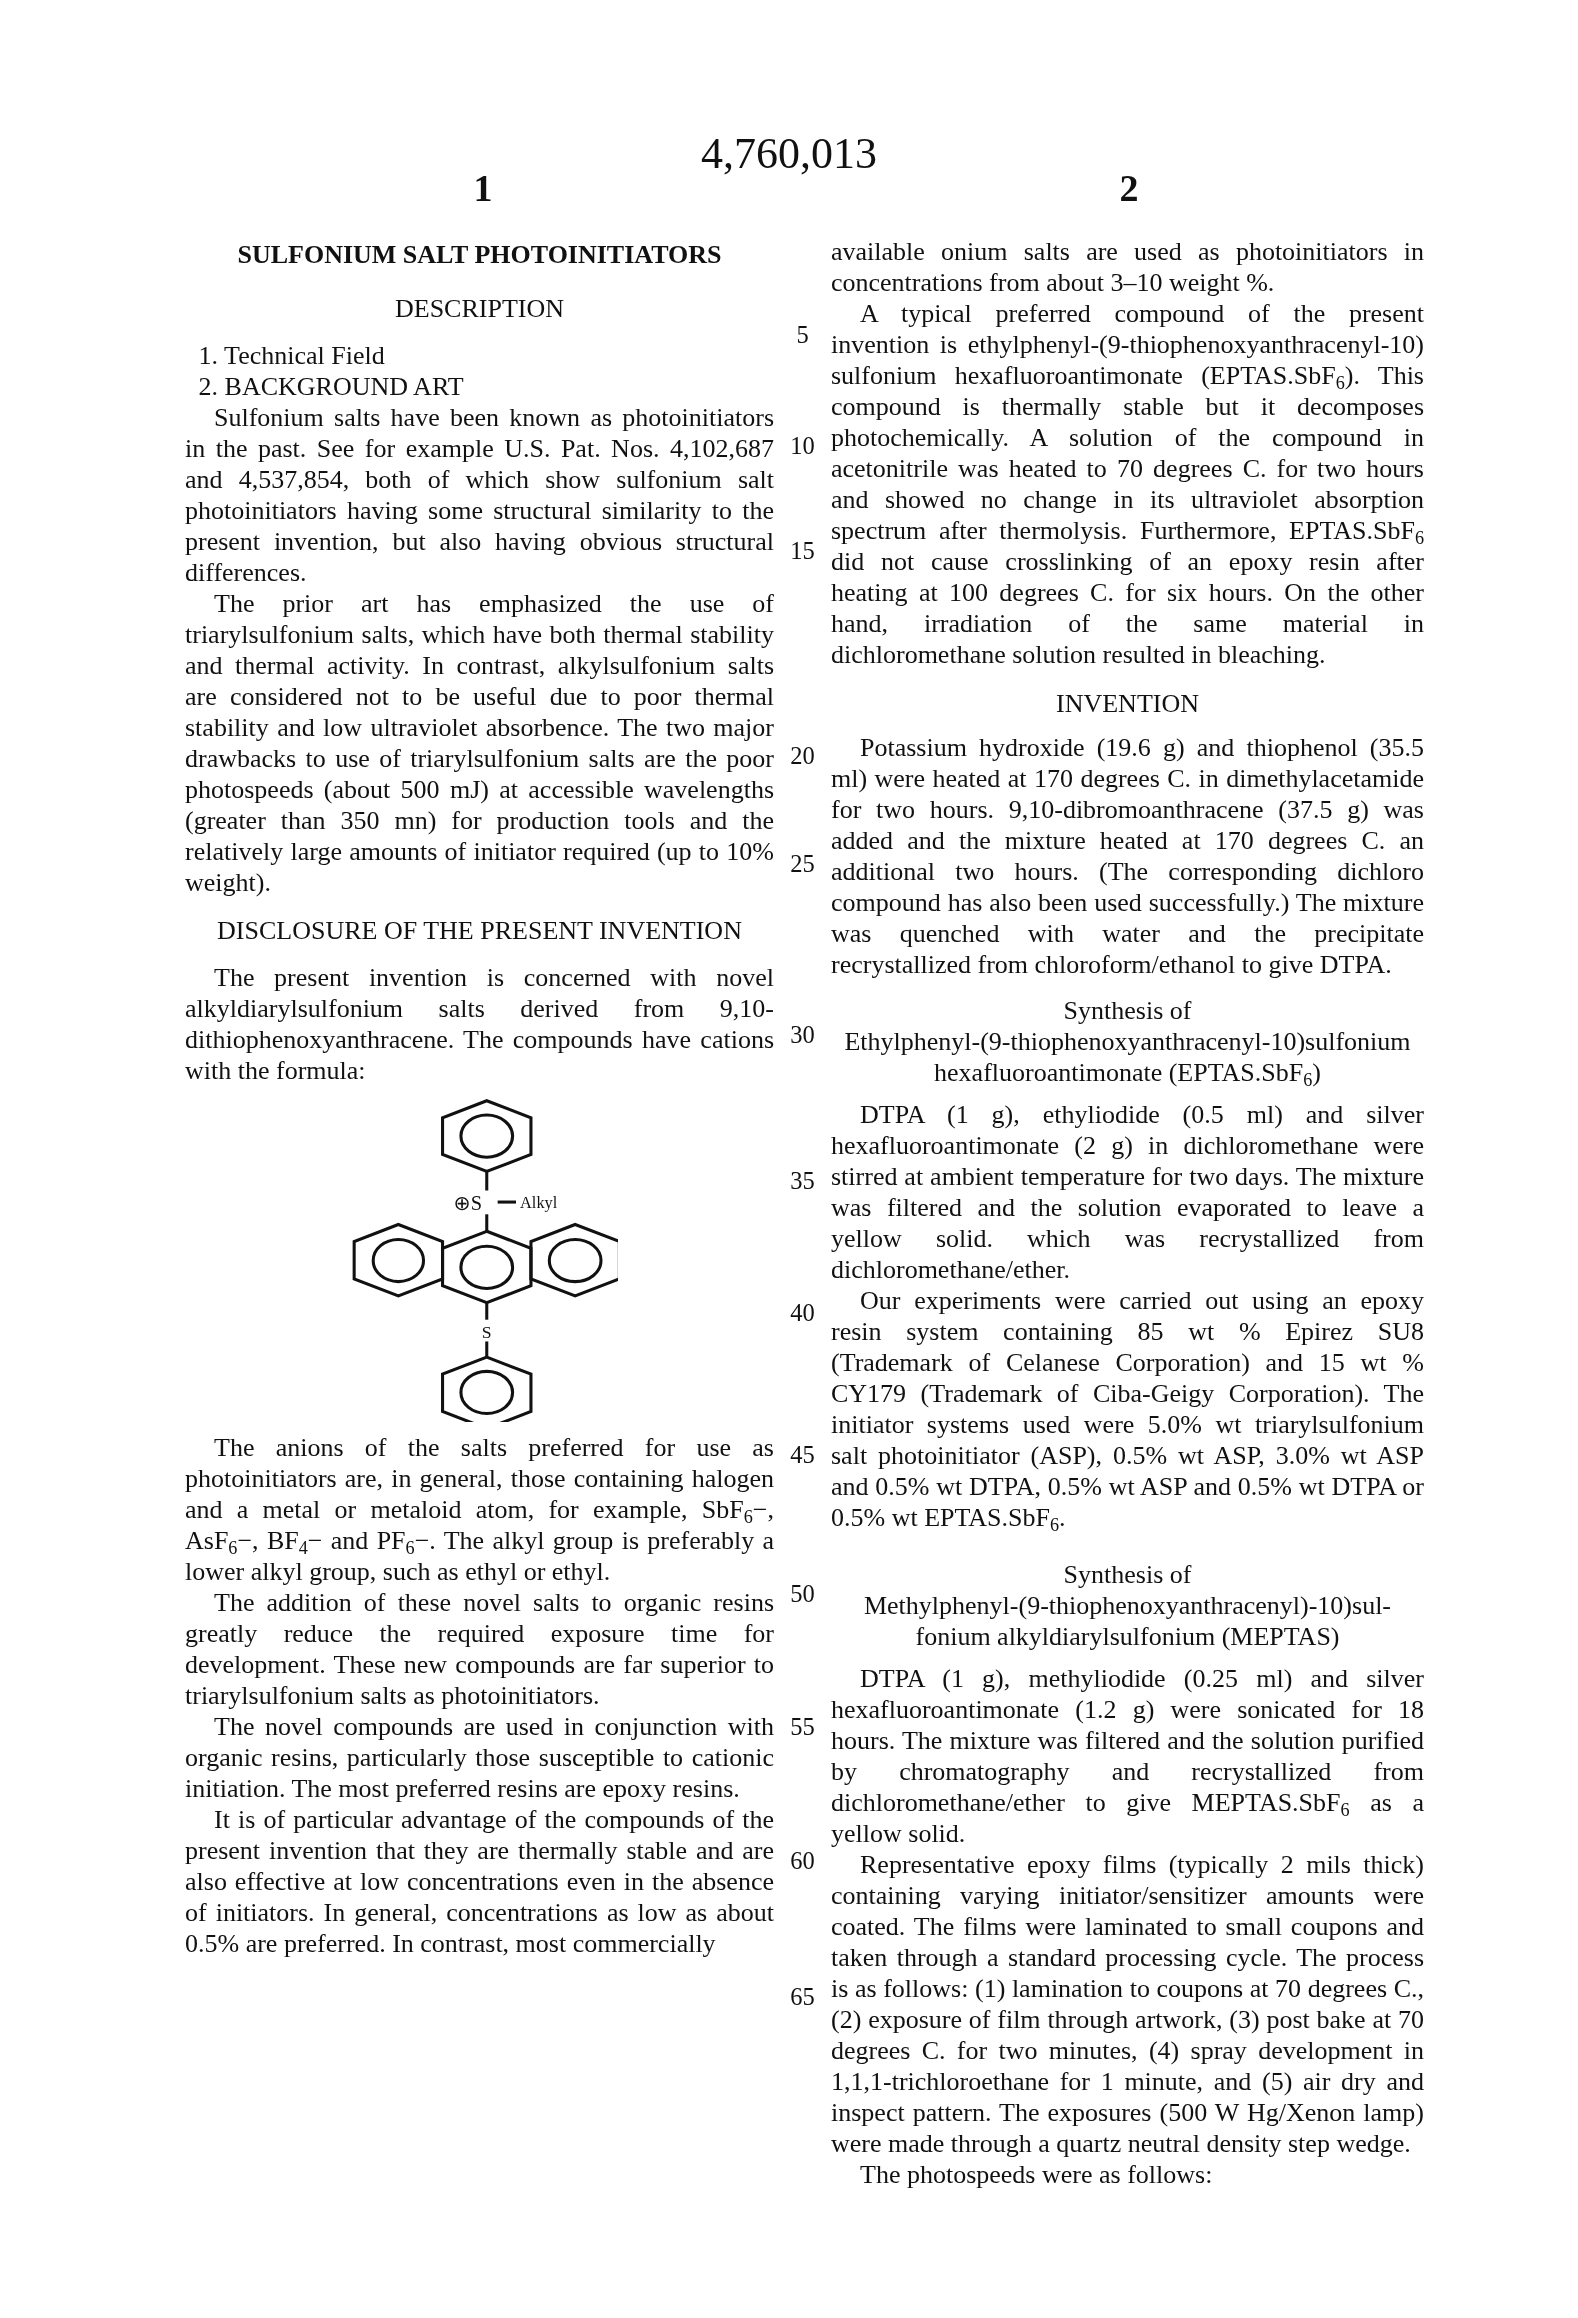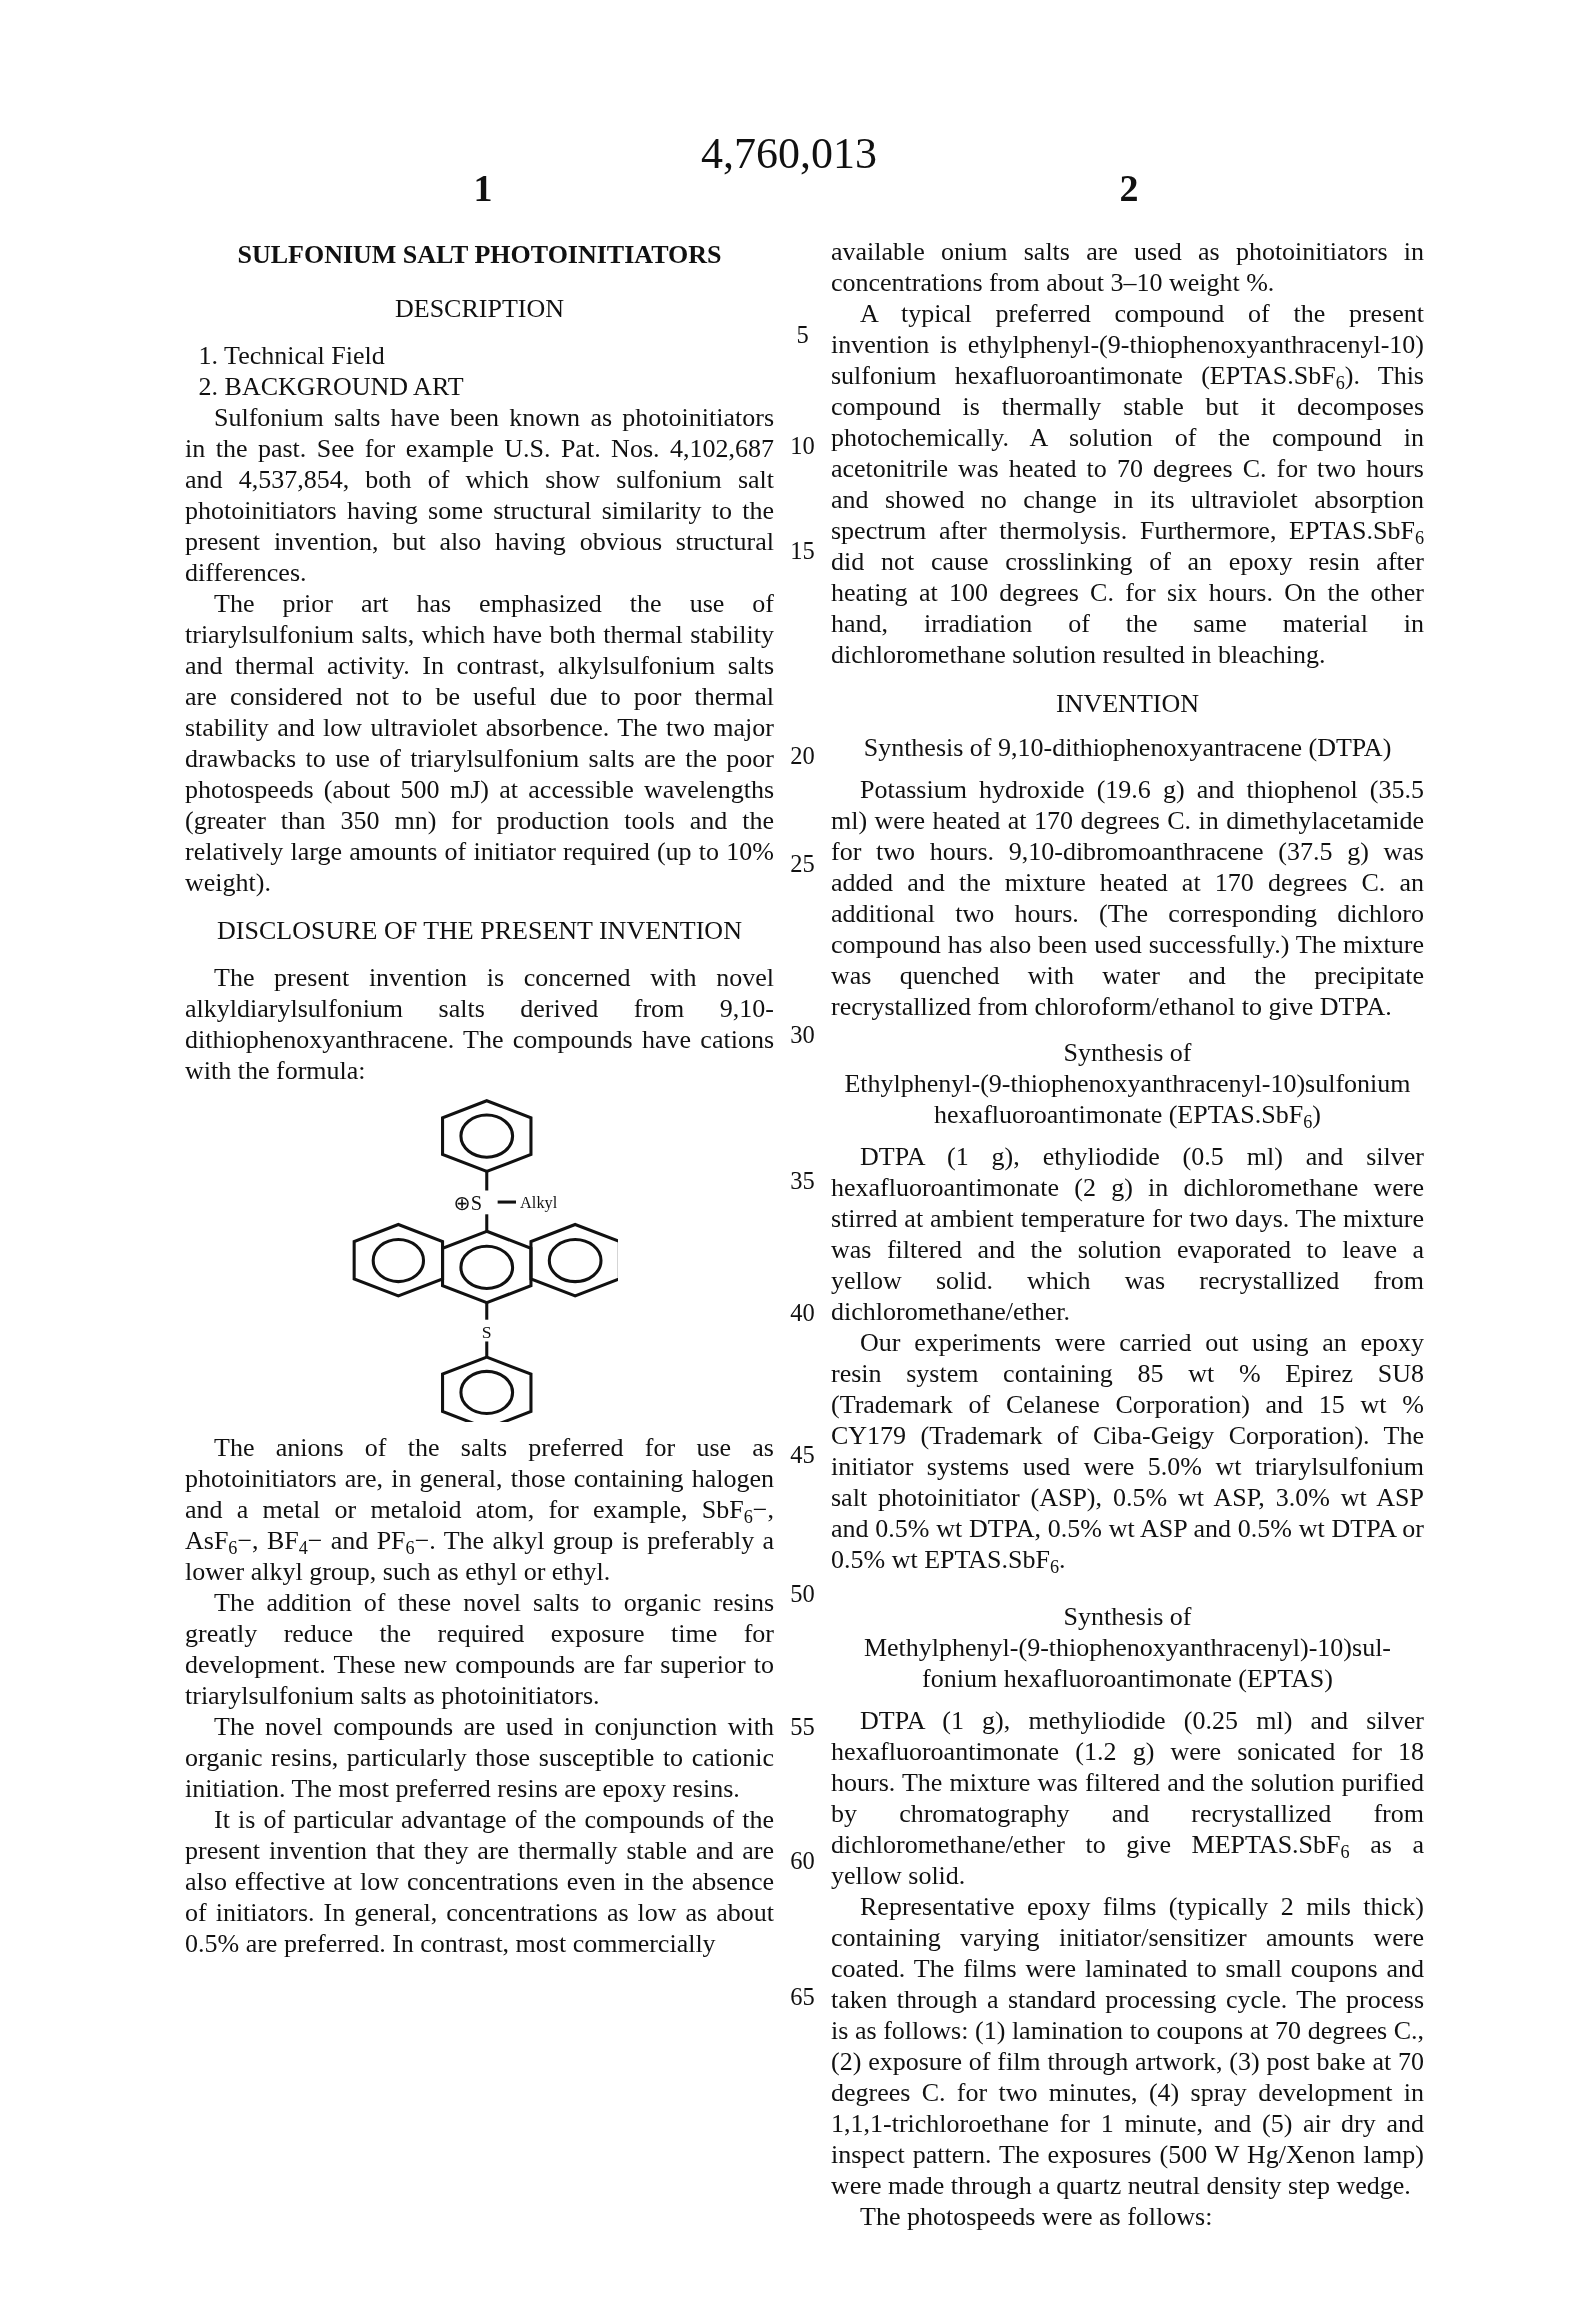--- a/index.html
+++ b/index.html
@@ -78,32 +78,31 @@
   <p><span>The anions of the salts preferred for use as photoinitiators are, in general, those containing halogen and a metal or metaloid atom, for example, SbF</span><sub>6</sub><span>−, AsF</span><sub>6</sub><span>−, BF</span><sub>4</sub><span>− and PF</span><sub>6</sub><span>−. The alkyl group is preferably a lower alkyl group, such as ethyl or ethyl.</span></p>
   <p>The addition of these novel salts to organic resins greatly reduce the required exposure time for development. These new compounds are far superior to triarylsulfonium salts as photoinitiators.</p>
   <p>The novel compounds are used in conjunction with organic resins, particularly those susceptible to cationic initiation. The most preferred resins are epoxy resins.</p>
   <p>It is of particular advantage of the compounds of the present invention that they are thermally stable and are also effective at low concentrations even in the absence of initiators. In general, concentrations as low as about 0.5% are preferred. In contrast, most commercially</p>
 </div>
 
 <div class="col right">
   <p class="noindent">available onium salts are used as photoinitiators in concentrations from about 3–10 weight %.</p>
   <p><span>A typical preferred compound of the present invention is ethylphenyl-(9-thiophenoxyanthracenyl-10) sulfonium hexafluoroantimonate (EPTAS.SbF</span><sub>6</sub><span>). This compound is thermally stable but it decomposes photochemically. A solution of the compound in acetonitrile was heated to 70 degrees C. for two hours and showed no change in its ultraviolet absorption spectrum after thermolysis. Furthermore, EPTAS.SbF</span><sub>6</sub><span> did not cause crosslinking of an epoxy resin after heating at 100 degrees C. for six hours. On the other hand, irradiation of the same material in dichloromethane solution resulted in bleaching.</span></p>
   <p class="h-center" style="margin:17.7px 0 13.6px 0">INVENTION</p>
-  <p class="h-center" style="margin-bottom:11px">Synthesis of 9,10-dithiophenoxyantracene (DTPA)</p>
   <p>Potassium hydroxide (19.6 g) and thiophenol (35.5 ml) were heated at 170 degrees C. in dimethylacetamide for two hours. 9,10-dibromoanthracene (37.5 g) was added and the mixture heated at 170 degrees C. an additional two hours. (The corresponding dichloro compound has also been used successfully.) The mixture was quenched with water and the precipitate recrystallized from chloroform/ethanol to give DTPA.</p>
   <div style="margin-top:15px"></div>
   <p class="h-center">Synthesis of</p>
   <p class="h-center">Ethylphenyl-(9-thiophenoxyanthracenyl-10)sulfonium</p>
   <p class="h-center" style="margin-bottom:11px"><span>hexafluoroantimonate (EPTAS.SbF</span><sub>6</sub><span>)</span></p>
   <p>DTPA (1 g), ethyliodide (0.5 ml) and silver hexafluoroantimonate (2 g) in dichloromethane were stirred at ambient temperature for two days. The mixture was filtered and the solution evaporated to leave a yellow solid. which was recrystallized from dichloromethane/ether.</p>
   <p><span>Our experiments were carried out using an epoxy resin system containing 85 wt % Epirez SU8 (Trademark of Celanese Corporation) and 15 wt % CY179 (Trademark of Ciba-Geigy Corporation). The initiator systems used were 5.0% wt triarylsulfonium salt photoinitiator (ASP), 0.5% wt ASP, 3.0% wt ASP and 0.5% wt DTPA, 0.5% wt ASP and 0.5% wt DTPA or 0.5% wt EPTAS.SbF</span><sub>6</sub><span>.</span></p>
   <div style="margin-top:26px"></div>
   <p class="h-center">Synthesis of</p>
   <p class="h-center">Methylphenyl-(9-thiophenoxyanthracenyl)-10)sul-</p>
-  <p class="h-center" style="margin-bottom:11px">fonium hexafluoroantimonate (EPTAS)</p>
+  <p class="h-center" style="margin-bottom:11px">fonium alkyldiarylsulfonium (MEPTAS)</p>
   <p><span>DTPA (1 g), methyliodide (0.25 ml) and silver hexafluoroantimonate (1.2 g) were sonicated for 18 hours. The mixture was filtered and the solution purified by chromatography and recrystallized from dichloromethane/ether to give MEPTAS.SbF</span><sub>6</sub><span> as a yellow solid.</span></p>
   <p>Representative epoxy films (typically 2 mils thick) containing varying initiator/sensitizer amounts were coated. The films were laminated to small coupons and taken through a standard processing cycle. The process is as follows: (1) lamination to coupons at 70 degrees C., (2) exposure of film through artwork, (3) post bake at 70 degrees C. for two minutes, (4) spray development in 1,1,1-trichloroethane for 1 minute, and (5) air dry and inspect pattern. The exposures (500 W Hg/Xenon lamp) were made through a quartz neutral density step wedge.</p>
   <p>The photospeeds were as follows:</p>
 </div>
 
 <div class="linenos">
   <span class="lineno" style="top:321px">5</span>
   <span class="lineno" style="top:432px">10</span>
   <span class="lineno" style="top:537px">15</span>
   <span class="lineno" style="top:742px">20</span>

